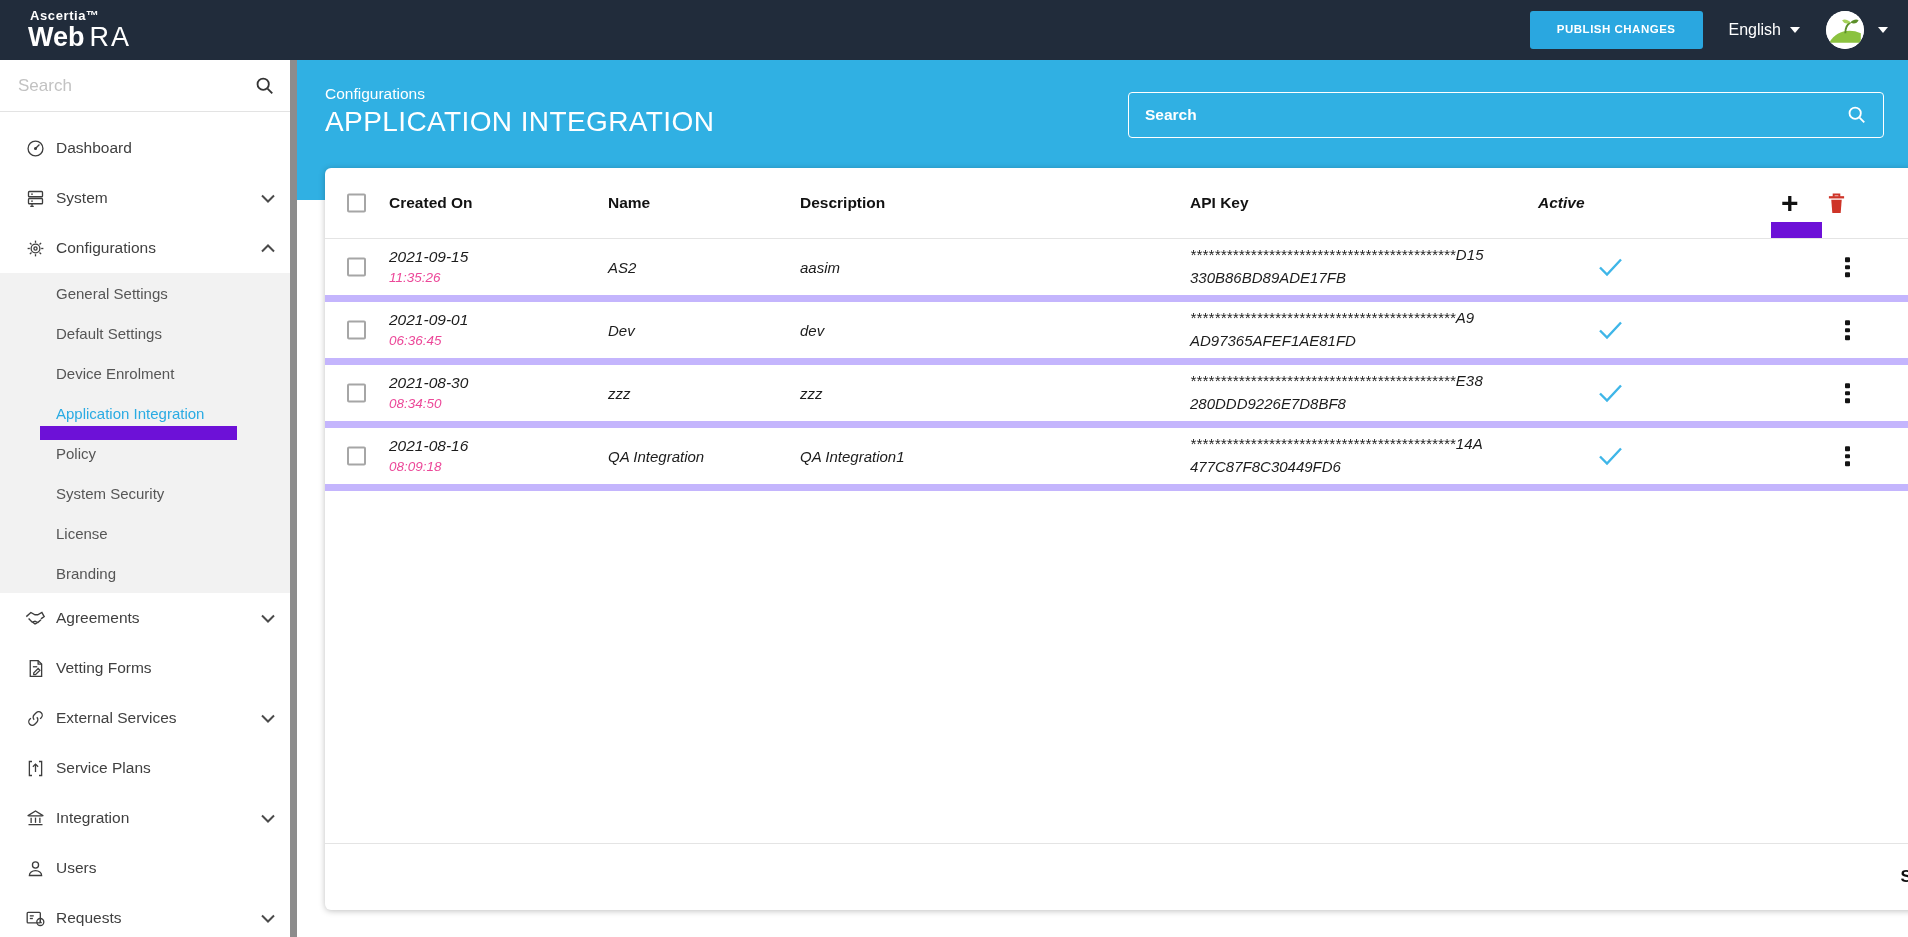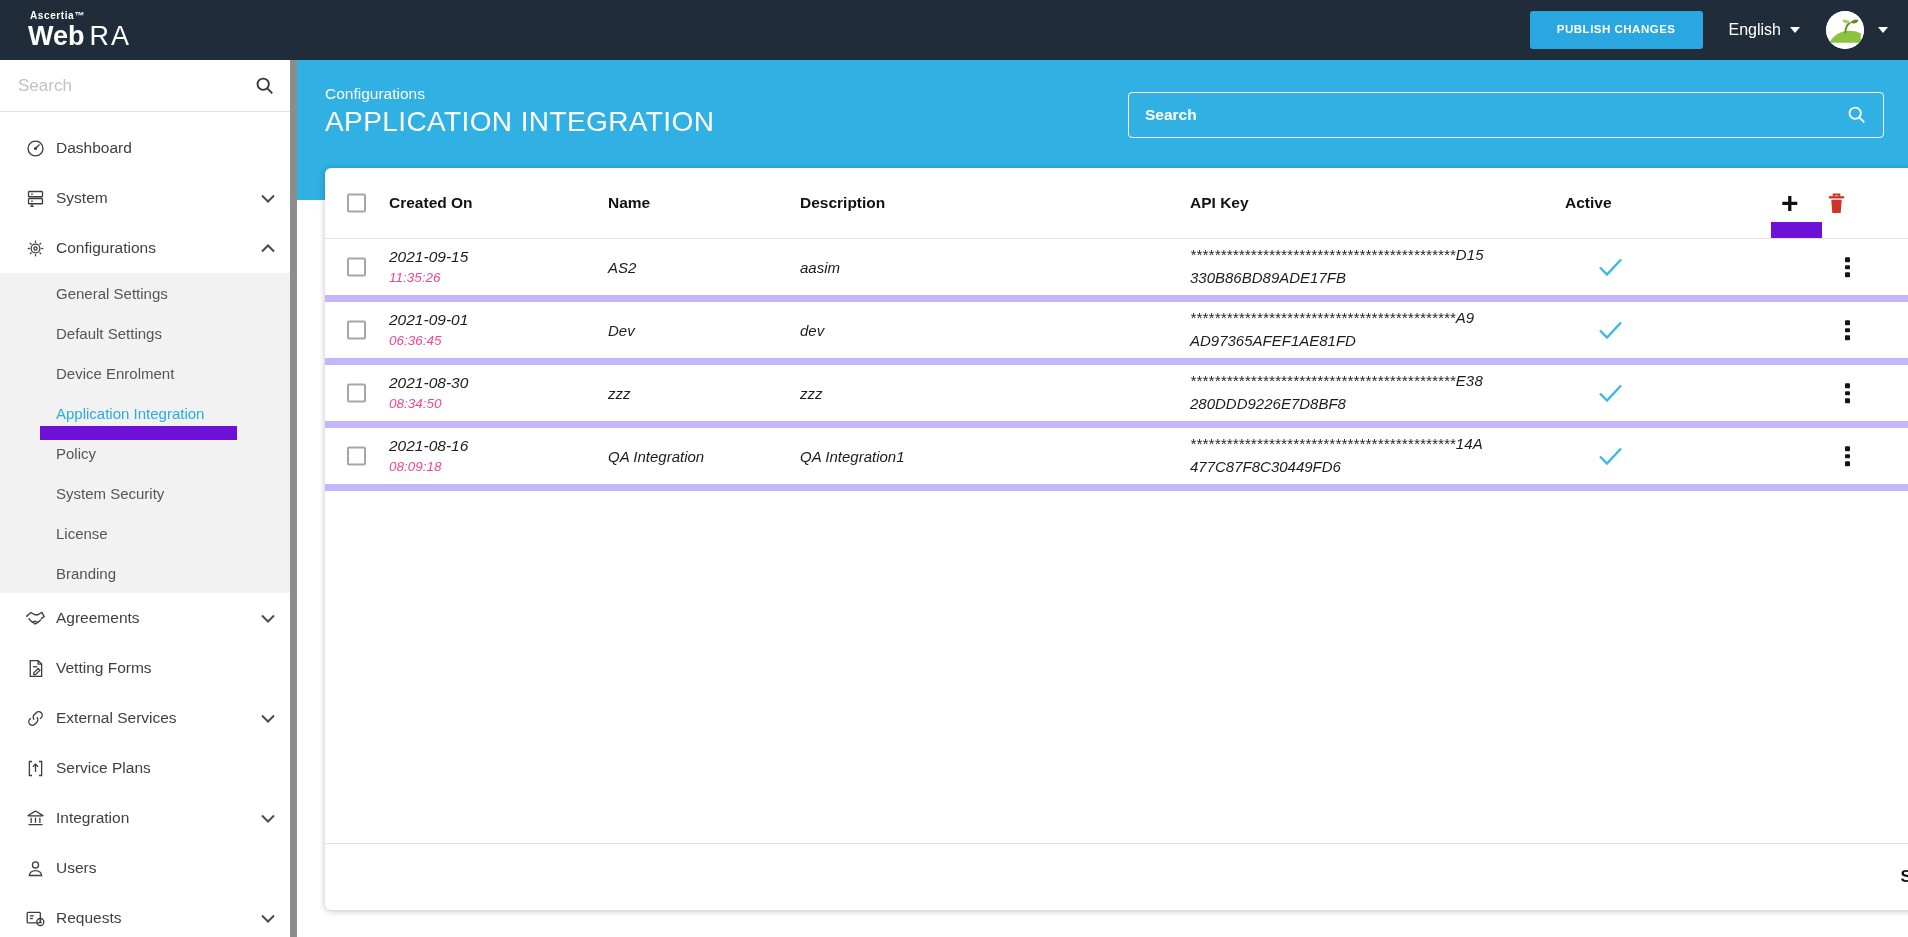--- a/index.html
+++ b/index.html
@@ -8,21 +8,21 @@
     position:relative; overflow:hidden; background:#fff;
     font-family:"Liberation Sans", sans-serif; color:#222;
   }
   
   .topbar {
     position:absolute; left:0; top:0; width:1908px; height:60px;
     background:#212c3b; display:flex; align-items:center;
     justify-content:space-between; padding:0 20px 0 28px; z-index:20;
   }
   .brand { color:#fff; line-height:1; }
-  .brand-top { display:block; font-size:10px; font-weight:600; letter-spacing:.6px; margin:0 0 2px 2px; }
+  .brand-top { display:block; font-size:13px; font-weight:600; letter-spacing:.6px; margin:0 0 2px 2px; }
   .brand-main { font-size:27px; }
   .brand-web { font-weight:700; }
   .brand-ra  { font-weight:300; margin-left:5px; letter-spacing:2px; }
   .topbar-right { display:flex; align-items:center; gap:26px; }
   .publish-btn {
     background:#2aa7e0; color:#fff; border:none; border-radius:3px;
     font:600 11.5px/1 "Liberation Sans",sans-serif; letter-spacing:.5px;
     padding:13px 27px; cursor:pointer;
   }
   .lang { color:#fff; font-size:16px; display:flex; align-items:center; gap:9px; cursor:pointer; }
@@ -71,21 +71,21 @@
     position:absolute; left:28px; top:108px; width:1720px; height:742px;
     background:#fff; border-radius:6px; box-shadow:0 1px 6px rgba(0,0,0,.25);
   }
   .thead { position:relative; height:71px; border-bottom:1px solid #e4e4e4; font-weight:700; font-size:15.5px; color:#121212; }
   .vc { position:absolute; top:50%; transform:translateY(-50%); }
   .col-check  { left:22px; }
   .col-created{ left:64px; }
   .col-name   { left:283px; }
   .col-desc   { left:475px; }
   .col-api    { left:865px; }
-  .col-active { left:1240px; }
+  .col-active { left:1213px;font-style:italic; }
   .col-plus   { left:1456px; }
   .col-trash  { left:1502px; }
   .checkbox { width:19px; height:19px; border:2px solid #a6a6a6; border-radius:2px; background:#fff; cursor:pointer; }
   .plus-btn { font-size:30px; font-weight:600; color:#111; cursor:pointer; line-height:1; }
   .trash-btn { cursor:pointer; display:flex; }
   .purple-bar-header { position:absolute; left:1446px; top:54px; width:51px; height:16px; background:#6d11d7; }
 
   .trow { position:relative; height:63px; border-bottom:7px solid #c4b5fd;font-style:italic; }
   .cell-date-wrap { position:absolute; left:64px; top:9px; }
   .cell-date { font-size:15.5px; color:#1c1c1c; }

